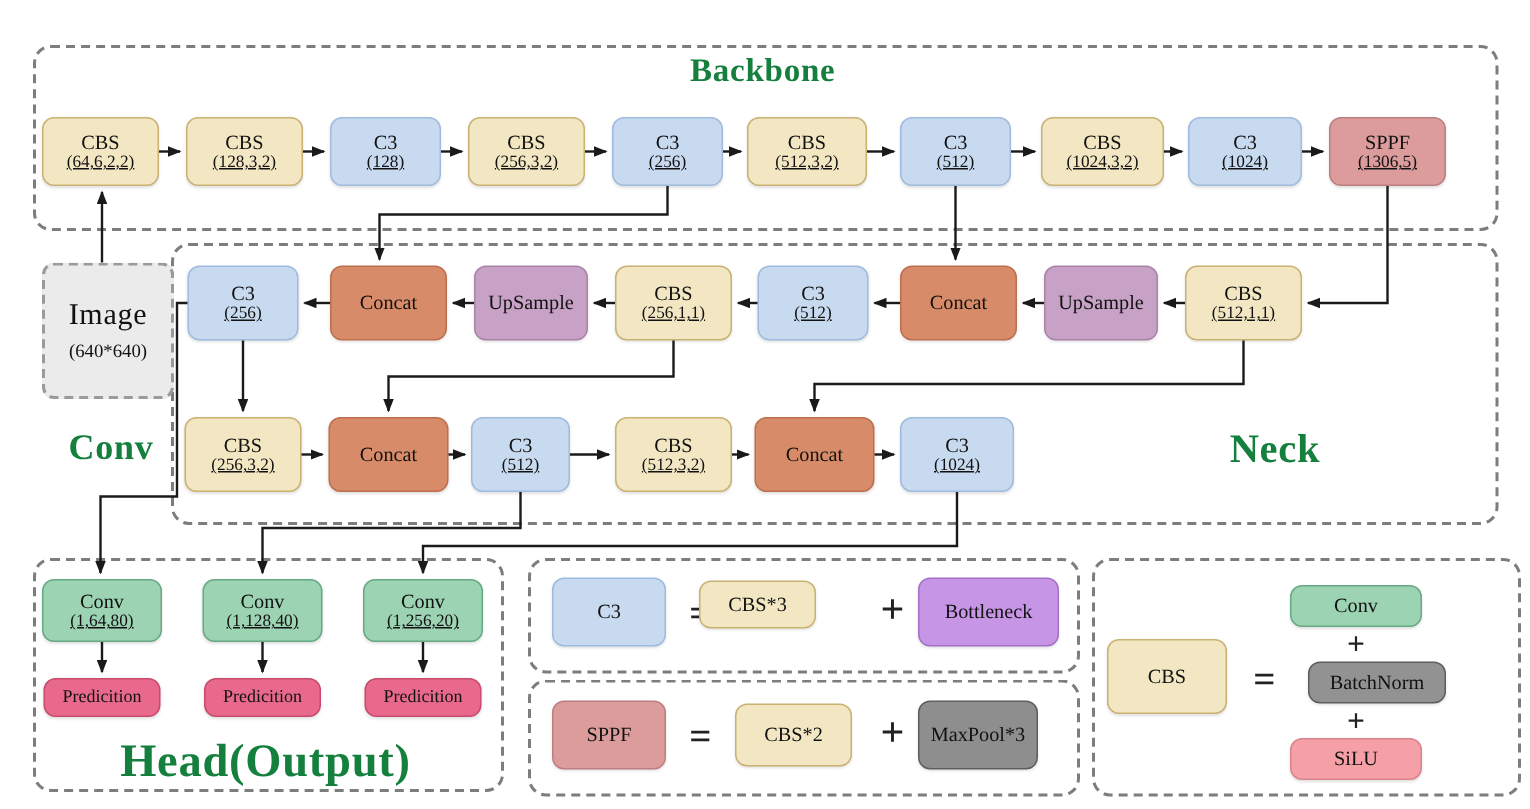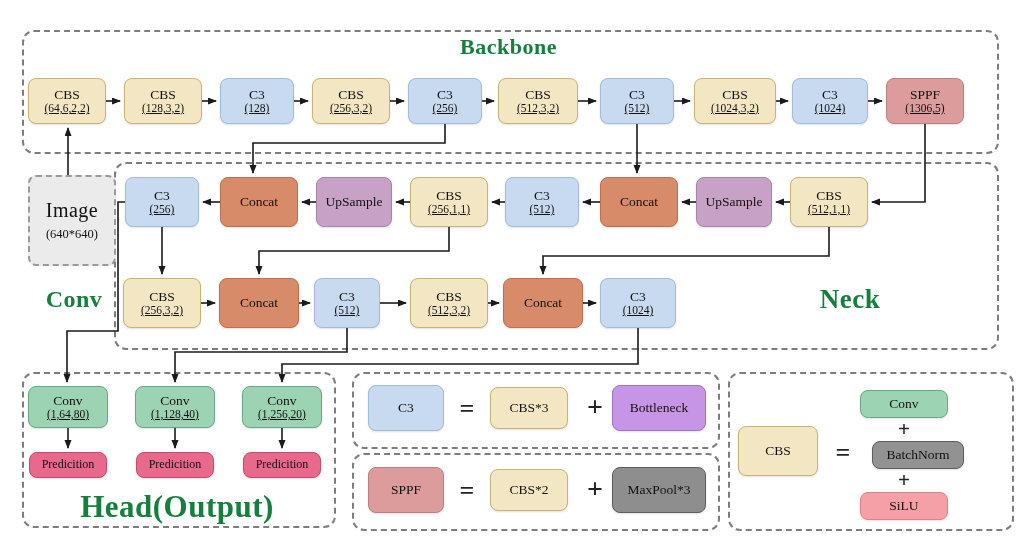--- a/index.html
+++ b/index.html
@@ -180,37 +180,37 @@
     <span class="lbl">Predicition</span>
   </div>
   <div class="node pred" style="left:243px;top:452px;width:78px;height:26px">
     <span class="lbl">Predicition</span>
   </div>
 
   <div class="node c3 big-lbl" style="left:368px;top:385px;width:76px;height:46px">
     <span class="lbl">C3</span>
   </div>
   <div class="op" style="left:452px;top:394px;width:30px;font-size:26px">=</div>
-  <div class="node cbs" style="left:490px;top:387px;width:78px;height:42px">
+  <div class="node cbs" style="left:466px;top:387px;width:78px;height:32px">
     <span class="lbl">CBS*3</span>
   </div>
   <div class="op" style="left:580px;top:391px;width:30px;font-size:28px">+</div>
   <div class="node bottleneck" style="left:612px;top:385px;width:94px;height:46px">
     <span class="lbl">Bottleneck</span>
   </div>
 
   <div class="node sppf big-lbl" style="left:368px;top:467px;width:76px;height:46px">
     <span class="lbl">SPPF</span>
   </div>
   <div class="op" style="left:452px;top:476px;width:30px;font-size:26px">=</div>
   <div class="node cbs" style="left:490px;top:469px;width:78px;height:42px">
     <span class="lbl">CBS*2</span>
   </div>
   <div class="op" style="left:580px;top:473px;width:30px;font-size:28px">+</div>
-  <div class="node maxpool" style="left:612px;top:467px;width:94px;height:46px">
+  <div class="node maxpool" style="left:612px;top:467px;width:80px;height:46px">
     <span class="lbl">MaxPool*3</span>
   </div>
 
   <div class="node cbs big-lbl" style="left:738px;top:426px;width:80px;height:50px">
     <span class="lbl">CBS</span>
   </div>
   <div class="op" style="left:828px;top:438px;width:30px;font-size:26px">=</div>
   <div class="node conv" style="left:860px;top:390px;width:88px;height:28px">
     <span class="lbl">Conv</span>
   </div>

